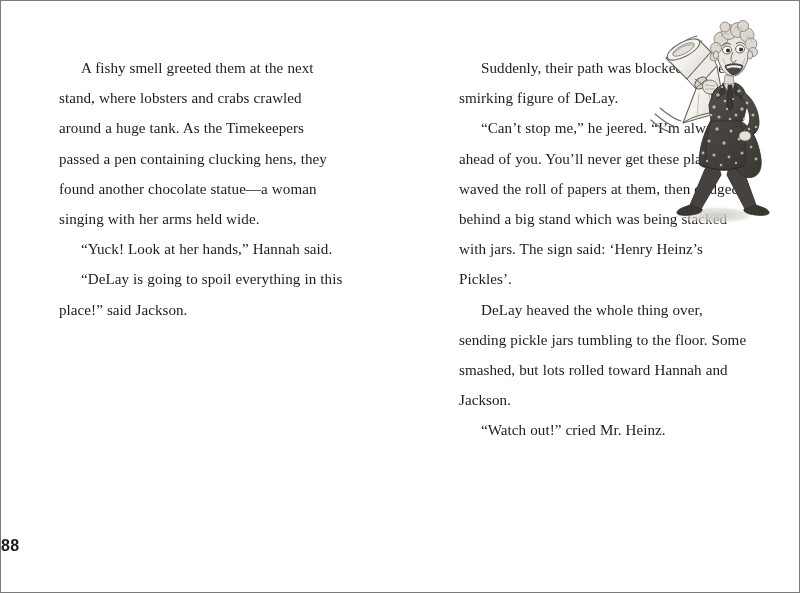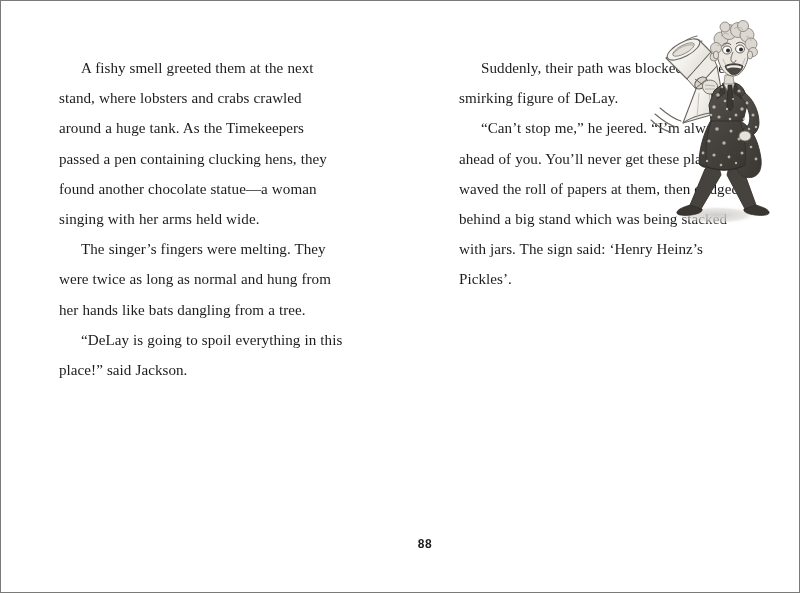--- a/index.html
+++ b/index.html
@@ -57,27 +57,26 @@
     text-indent: 22px;
     letter-spacing: 0.05px;
     word-spacing: 0.2px;
   }
 
   .page-number {
     position: absolute;
     top: 536px;
     left: 0;
     width: 400px;
-    text-align: right;
+    text-align: left;
     font-family: "Liberation Sans", "DejaVu Sans", sans-serif;
     font-weight: bold;
-    font-size: 12px;
+    font-size: 16px;
     color: #1c1c1c;
     letter-spacing: 0.4px;
-    padding-left: 31px;
   }
 
   
   .illustration {
     position: absolute;
     top: 18px;
     right: 8px;
     width: 152px;
     height: 212px;
     pointer-events: none;
@@ -91,30 +90,32 @@
 </head>
 <body>
 
 <div class="page-spread">
 
   <div class="columns">
 
     <div class="page page-left">
       <div class="page-body">
         <p class="para">A fishy smell greeted them at the next stand, where lobsters and crabs crawled around a huge tank. As the Timekeepers passed a pen containing clucking hens, they found another chocolate statue—a woman singing with her arms held wide.</p>
-        <p class="para">The singer’s fingers were melting. They were twice as long as normal and hung from her hands like bats dangling from a tree.</p>
+        <p class="para">“Yuck! Look at her hands,” Hannah said.</p>
         <p class="para">“DeLay is going to spoil everything in this place!” said Jackson.</p>
       </div>
       <div class="page-number">88</div>
     </div>
 
     <div class="page page-right">
       <div class="page-body">
         <p class="para">Suddenly, their path was blocked by the smirking figure of DeLay.</p>
         <p class="para">“Can’t stop me,” he jeered. “I’m always ahead of you. You’ll never get these plans.” He waved the roll of papers at them, then dodged behind a big stand which was being stacked with jars. The sign said: ‘Henry Heinz’s Pickles’.</p>
+        <p class="para">DeLay heaved the whole thing over, sending pickle jars tumbling to the floor. Some smashed, but lots rolled toward Hannah and Jackson.</p>
+        <p class="para">“Watch out!” cried Mr. Heinz.</p>
       </div>
     </div>
 
   </div>
 
   <div class="illustration">
     <svg viewBox="0 0 152 212" xmlns="http://www.w3.org/2000/svg">
       <defs>
         <radialGradient id="shadowGrad" cx="50%" cy="50%" r="50%">
           <stop offset="0%" stop-color="#cbc9c4" stop-opacity="0.95"></stop>

